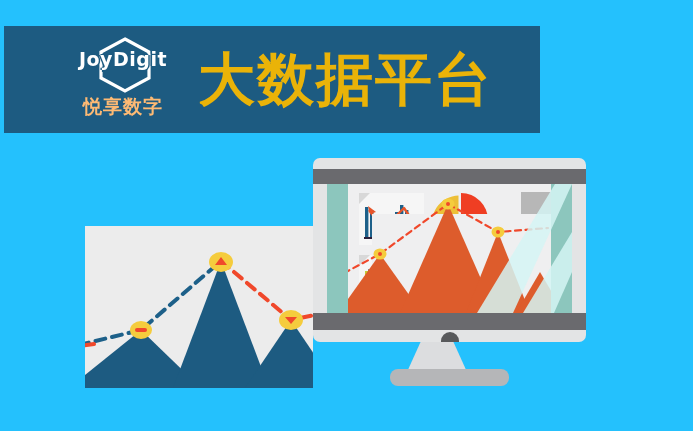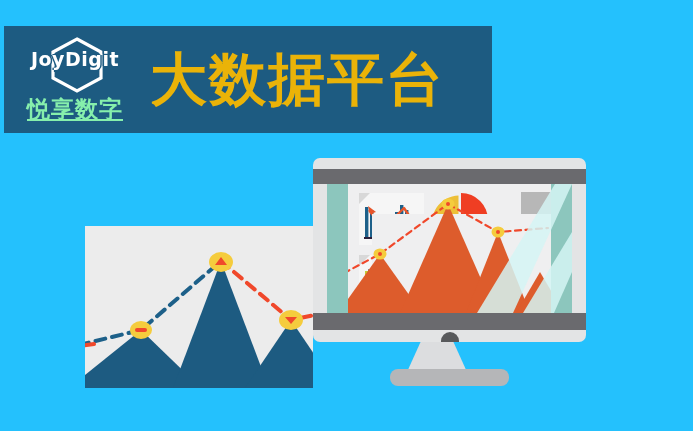--- a/index.html
+++ b/index.html
@@ -20,20 +20,21 @@
   #banner {
     position: absolute;
     left: 4px;
     top: 26px;
     width: 488px;
     height: 107px;
     background: #1d5b81;
     display: flex;
     align-items: center;
     z-index: 40;
+    padding-left: 48px;
   }
   #logo-block {
     position: relative;
     width: 118px;
     height: 92px;
     margin-left: 12px;
     flex: 0 0 auto;
   }
   #logo-hex {
     position: absolute;
@@ -54,26 +55,25 @@
     letter-spacing: 0.5px;
     font-family: "DejaVu Sans", sans-serif;
     text-shadow: -1.5px 0 0 #1d5b81, 1.5px 0 0 #1d5b81, 0 -1.5px 0 #1d5b81, 0 1.5px 0 #1d5b81;
   }
   #logo-sub {
     position: absolute;
     left: 0;
     top: 60px;
     width: 118px;
     text-align: center;
-    color: #86efac;
-    font-size: 23px;
+    color: #fdba74;
+    font-size: 19px;
     font-weight: bold;
     letter-spacing: 1px;
     font-family: "DejaVu Sans", sans-serif;
-    text-decoration: underline;
   }
   #banner-title {
     color: #eab308;
     font-size: 57px;
     font-weight: bold;
     letter-spacing: 2px;
     margin-left: 16px;
     line-height: 1;
     font-family: "DejaVu Sans", sans-serif;
     white-space: nowrap;

